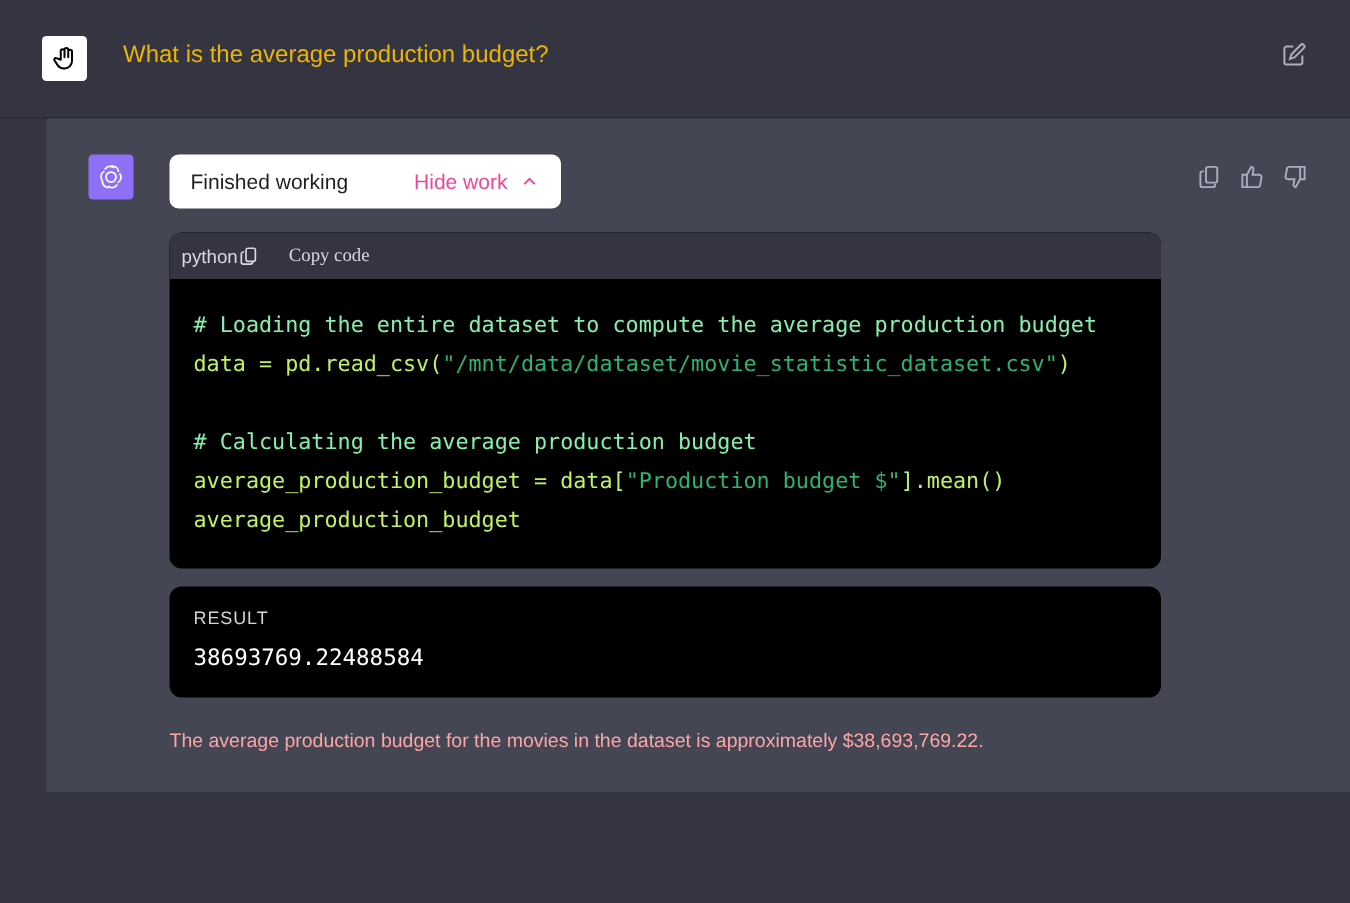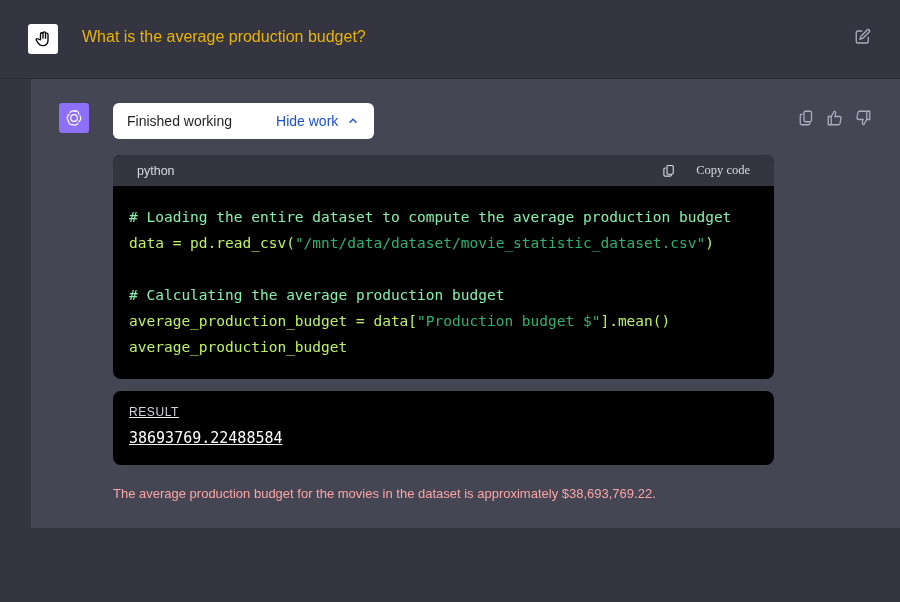--- a/index.html
+++ b/index.html
@@ -84,35 +84,35 @@
   align-items: center;
   background: #fff;
   color: #1f2023;
   border-radius: 6px;
   padding: 10px 14px;
   gap: 44px;
   font-size: 14px;
   margin-bottom: 16px;
   cursor: pointer;
 }
-.work-toggle .right { display: flex; align-items: center; gap: 8px; color: #1d4ed8; text-align: center; }
+.work-toggle .right { display: flex; align-items: center; gap: 8px; color: #ec4899; text-align: center; }
 .work-toggle .right svg { width: 14px; height: 14px; }
 
 .code-block {
   background: #000;
   border-radius: 8px;
   overflow: hidden;
   margin-bottom: 12px;
 }
 .code-header {
   background: #343541;
   display: flex;
-  justify-content: space-between;
-  align-items: center;
-  padding: 8px 24px;
+  justify-content: flex-start;
+  align-items: center;
+  padding: 8px 8px;
   font-size: 12.5px;
   color: #d9d9e3;
 }
 .code-header .copy { display: flex; align-items: center; gap: 19px; cursor: pointer; font-family: Liberation Serif, serif; }
 .code-header .copy svg { width: 15px; height: 15px; }
 .code-body {
   padding: 18px 16px;
   font-family: ui-monospace, SFMono-Regular, Menlo, Consolas, monospace;
   font-size: 14.5px;
   line-height: 1.8;
@@ -122,21 +122,20 @@
 }
 .tok-comment { color: #86efac; }
 .tok-string  { color: #2fb170; }
 .tok-plain { color: #bef264; }
 
 .result-block {
   background: #000;
   border-radius: 8px;
   padding: 14px 16px 18px 16px;
   margin-bottom: 18px;
-  text-decoration: underline;
 }
 .result-label {
   font-size: 12px;
   letter-spacing: 0.6px;
   color: #d1d5db;
   margin-bottom: 10px;
 }
 .result-value {
   font-family: ui-monospace, SFMono-Regular, Menlo, Consolas, monospace;
   font-size: 15px;

